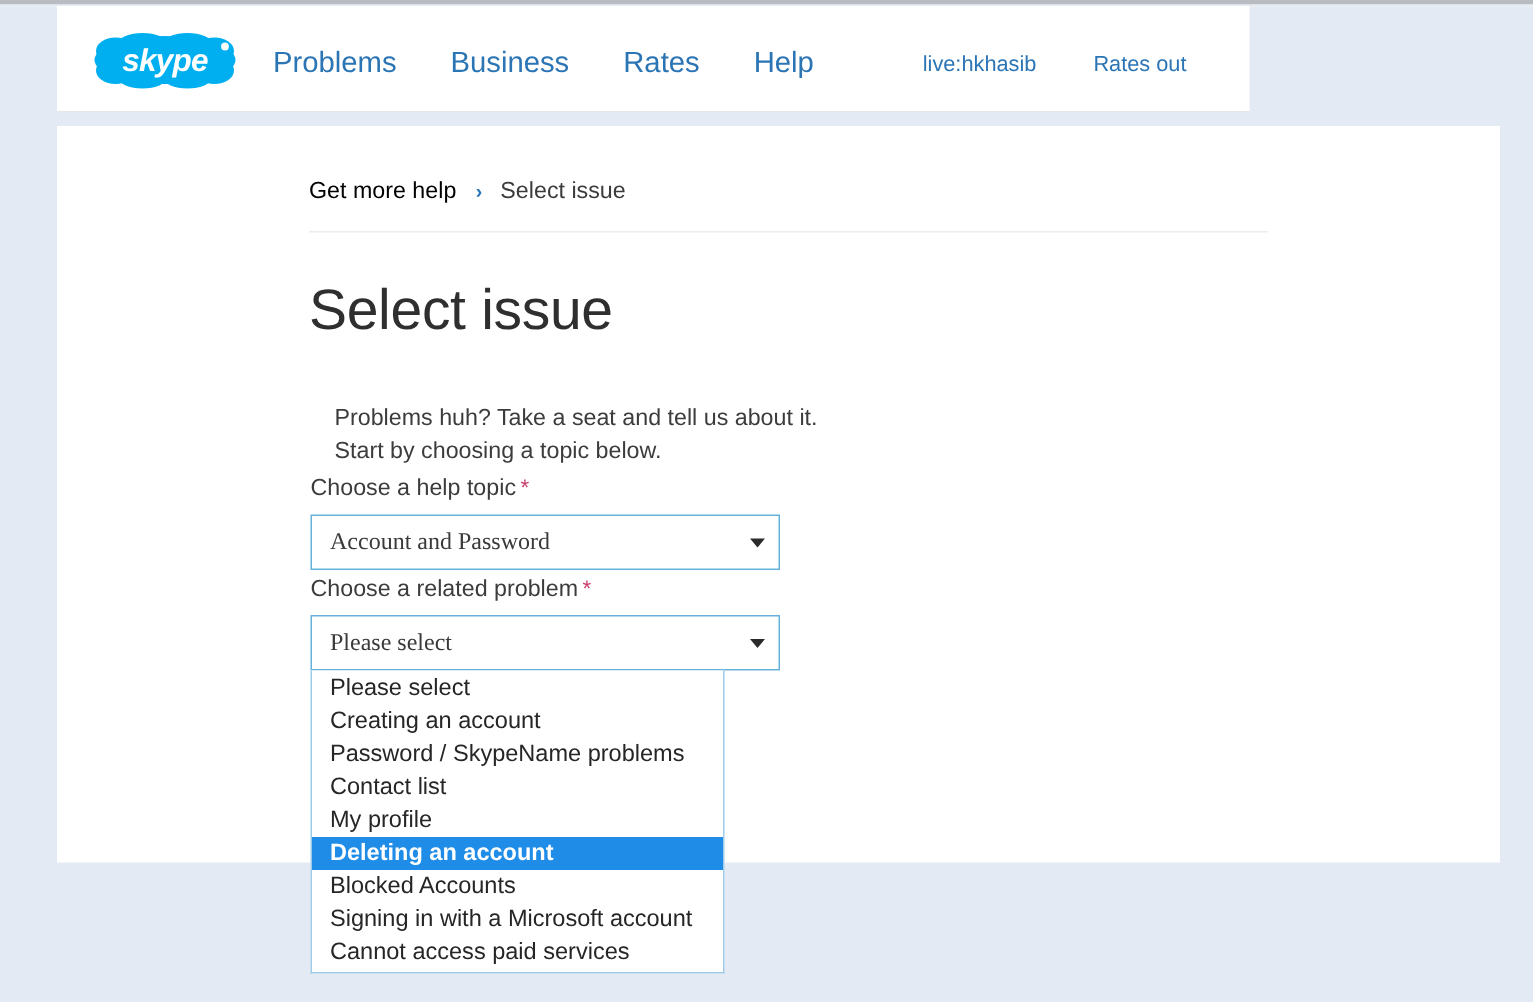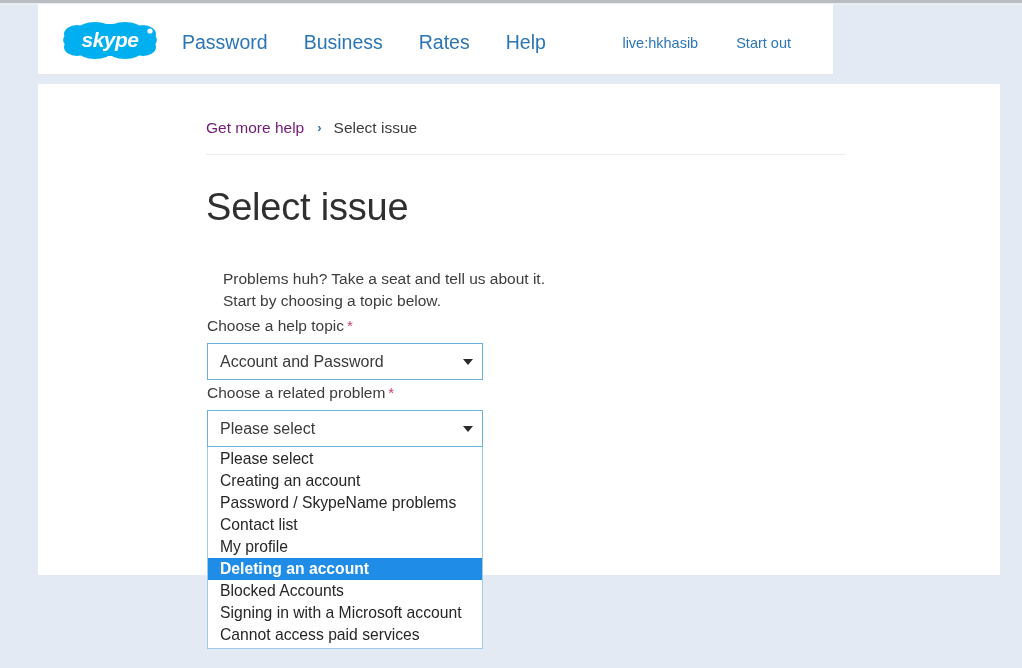--- a/index.html
+++ b/index.html
@@ -112,21 +112,21 @@
   .breadcrumb {
     position: absolute;
     left: 0px; top: 34px;
     display: flex;
     align-items: center;
     font-size: 15.5px;
     line-height: 20px;
     white-space: nowrap;
   }
   .breadcrumb .crumb-link {
-    color: #701a75;
+    color: #000000;
     text-decoration: none;
     cursor: pointer;
   }
   .breadcrumb .crumb-sep {
     color: #2c75b5;
     font-size: 13px;
     font-weight: bold;
     margin: 0 12px 0 13px;
     line-height: 20px;
   }
@@ -174,25 +174,26 @@
   .req-star {
     color: #c83e6e;
     font-size: 15px;
     margin-left: 3px;
   }
 
   
   .select-box {
     position: absolute;
     left: 1px;
-    width: 276px;
+    width: 313px;
     height: 37px;
     background: #ffffff;
     border: 1px solid #66b2dd;
     cursor: pointer;
+    font-family: Liberation Serif, serif;
   }
   .select-box.topic { top: 259px; }
   .select-box.problem { top: 326px; }
 
   .select-value {
     position: absolute;
     left: 12px;
     top: 50%;
     transform: translateY(-50%);
     font-size: 16px;
@@ -259,29 +260,29 @@
           <ellipse cx="64" cy="9" rx="16" ry="7" fill="#00AFF0"></ellipse>
           <ellipse cx="34" cy="32" rx="16" ry="7" fill="#00AFF0"></ellipse>
           <ellipse cx="64" cy="32" rx="16" ry="7" fill="#00AFF0"></ellipse>
           <text x="49" y="27" font-family="'Liberation Sans', sans-serif" font-size="21" font-weight="bold" font-style="italic" fill="#ffffff" text-anchor="middle" letter-spacing="-0.5">skype</text>
           <circle cx="89" cy="11" r="2.6" fill="#ffffff"></circle>
         </g>
       </svg>
     </div>
 
     <div class="nav-main">
-      <a class="nav-link" href="#">Password</a>
+      <a class="nav-link" href="#">Problems</a>
       <a class="nav-link" href="#">Business</a>
       <a class="nav-link" href="#">Rates</a>
       <a class="nav-link" href="#">Help</a>
     </div>
 
     <div class="nav-right">
       <a class="acct-link user" href="#">live:hkhasib</a>
-      <a class="acct-link" href="#">Start out</a>
+      <a class="acct-link" href="#">Rates out</a>
     </div>
   </div>
 
   <div class="header-gap"></div>
 
   <div class="content-page">
     <div class="inner">
 
       <div class="breadcrumb">
         <a class="crumb-link" href="#">Get more help</a>

